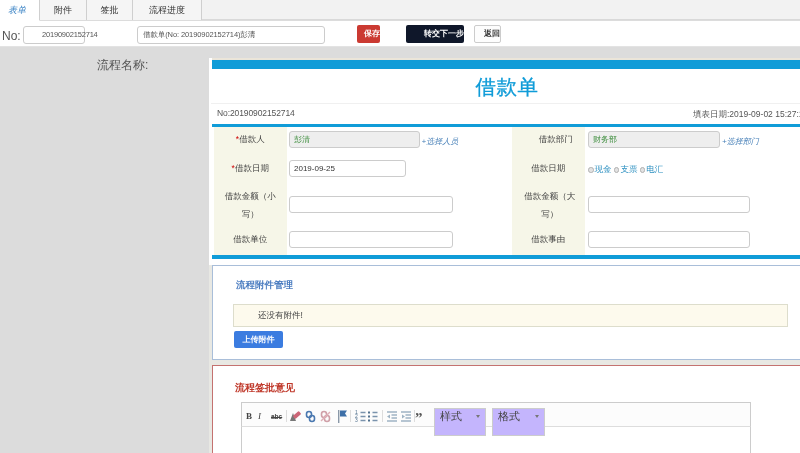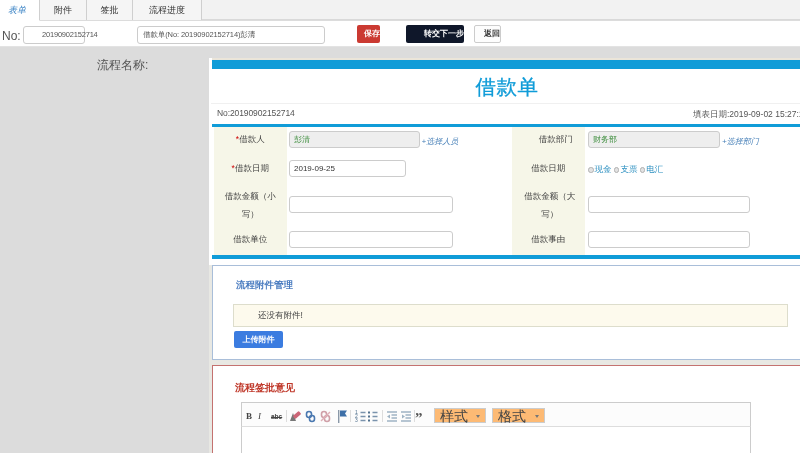--- a/index.html
+++ b/index.html
@@ -35,21 +35,21 @@
 #panel2 { left:212px; top:264.5px; width:597px; height:95px; background:#fff; border:1px solid #a9bed9; }
 #p2title { left:236px; top:279px; font-size:9.5px; font-weight:bold; color:#4a7cc0; }
 #warnbar { left:233px; top:304px; width:555px; height:23px; background:#fdfaed; border:1px solid #ddddcc; font-size:8.5px; color:#444; line-height:21px; padding-left:24px; }
 #upbtn { left:234px; top:331px; width:49px; height:17px; background:#3b7ce0; border-radius:2px; color:#fff; font-size:8px; font-weight:bold; text-align:center; line-height:17px; }
 
 #panel3 { left:212px; top:365px; width:597px; height:120px; background:#fff; border:1px solid #c47270; }
 #p3title { left:235px; top:381px; font-size:10px; font-weight:bold; color:#c0392b; }
 #editor { left:241px; top:402px; width:510px; height:80px; border:1px solid #ccc; background:#fff; }
 #edtoolbar { left:241px; top:402px; width:510px; height:25px; background:#fcfcfc; border:1px solid #ccc; border-bottom:1px solid #ddd; }
 .ticon { position:absolute; font-size:9px; color:#444; }
-.tsel { position:absolute; top:408px; height:15px; border:1px solid #ccc; background:#fdba74; font-size:14px; color:#444; line-height:14px; padding-left:5px; }
+.tsel { position:absolute; top:408px; height:28px; border:1px solid #ccc; background:#c4b5fd; font-size:11px; color:#444; line-height:14px; padding-left:5px; }
 .caret { position:absolute; right:5px; top:6px; width:0; height:0; border-left:2.5px solid transparent; border-right:2.5px solid transparent; border-top:3.5px solid #777; }
 </style>
 </head>
 <body>
 
 <div class="abs" id="tabbar"></div>
 <div class="tab active" style="left:0;width:40px;padding-right:5px;">表单</div>
 <div class="tab" style="left:40px;width:47px;">附件</div>
 <div class="tab" style="left:87px;width:46px;">签批</div>
 <div class="tab" style="left:133px;width:69px;">流程进度</div>

